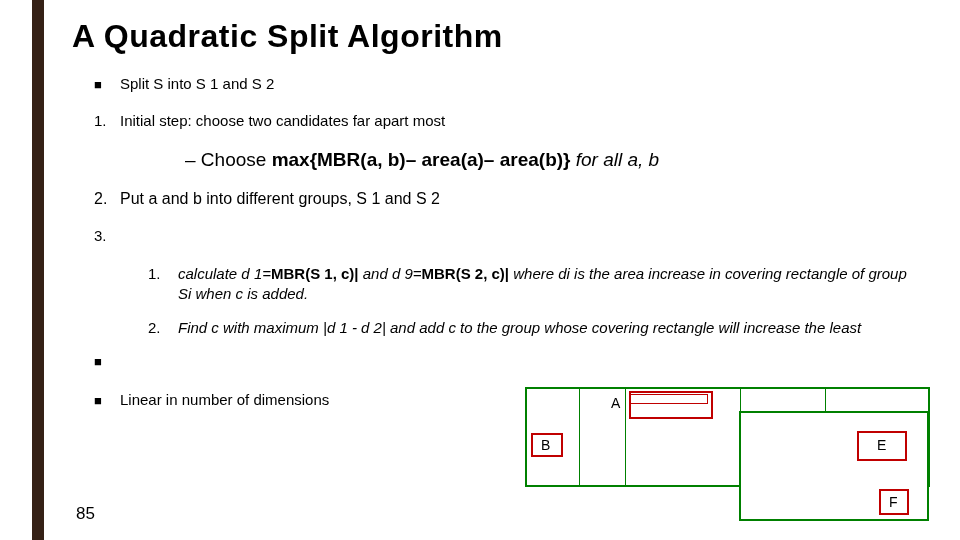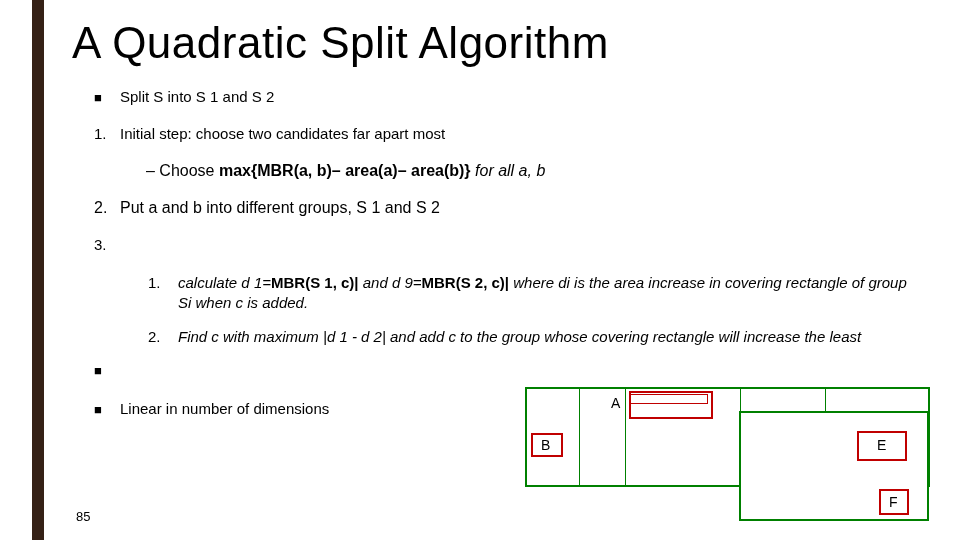--- a/index.html
+++ b/index.html
@@ -21,44 +21,44 @@
     height: 540px;
     background: #352116;
   }
   .slide {
     position: absolute;
     left: 72px;
     top: 18px;
     right: 24px;
   }
   .title {
-    font-size: 44px;
-    font-weight: 400;
+    font-size: 32px;
+    font-weight: 700;
     margin: 0 0 20px 0;
     letter-spacing: 0.5px;
   }
   .top-list { margin-left: 22px; }
   .row { display: flex; margin-bottom: 18px; font-size: 15px; line-height: 1.25; }
   .row .mk { width: 26px; flex-shrink: 0; }
   .sq { font-size: 13px; line-height: 19px; }
-  .sub1 { margin-left: 52px; margin-bottom: 18px; font-size: 16px; }
+  .sub1 { margin-left: 91px; margin-bottom: 18px; font-size: 19px; }
   .sublist { margin-left: 54px; }
   .subrow { display: flex; margin-bottom: 14px; font-size: 15px; line-height: 1.35; }
   .subrow .mk { width: 30px; flex-shrink: 0; }
   .subrow .txt { max-width: 740px; }
   .bottom-list { margin-left: 22px; margin-top: 6px; }
   .brow { display: flex; margin-bottom: 20px; font-size: 15px; }
   .brow .mk { width: 26px; flex-shrink: 0; }
   em, .ital { font-style: italic; }
   strong { font-weight: 700; }
   .pagenum {
     position: absolute;
     left: 76px;
     bottom: 16px;
-    font-size: 13px;
+    font-size: 17px;
   }
   
   .diagram {
     position: absolute;
     right: 30px;
     bottom: 18px;
     width: 405px;
     height: 135px;
   }
   .dbox {

